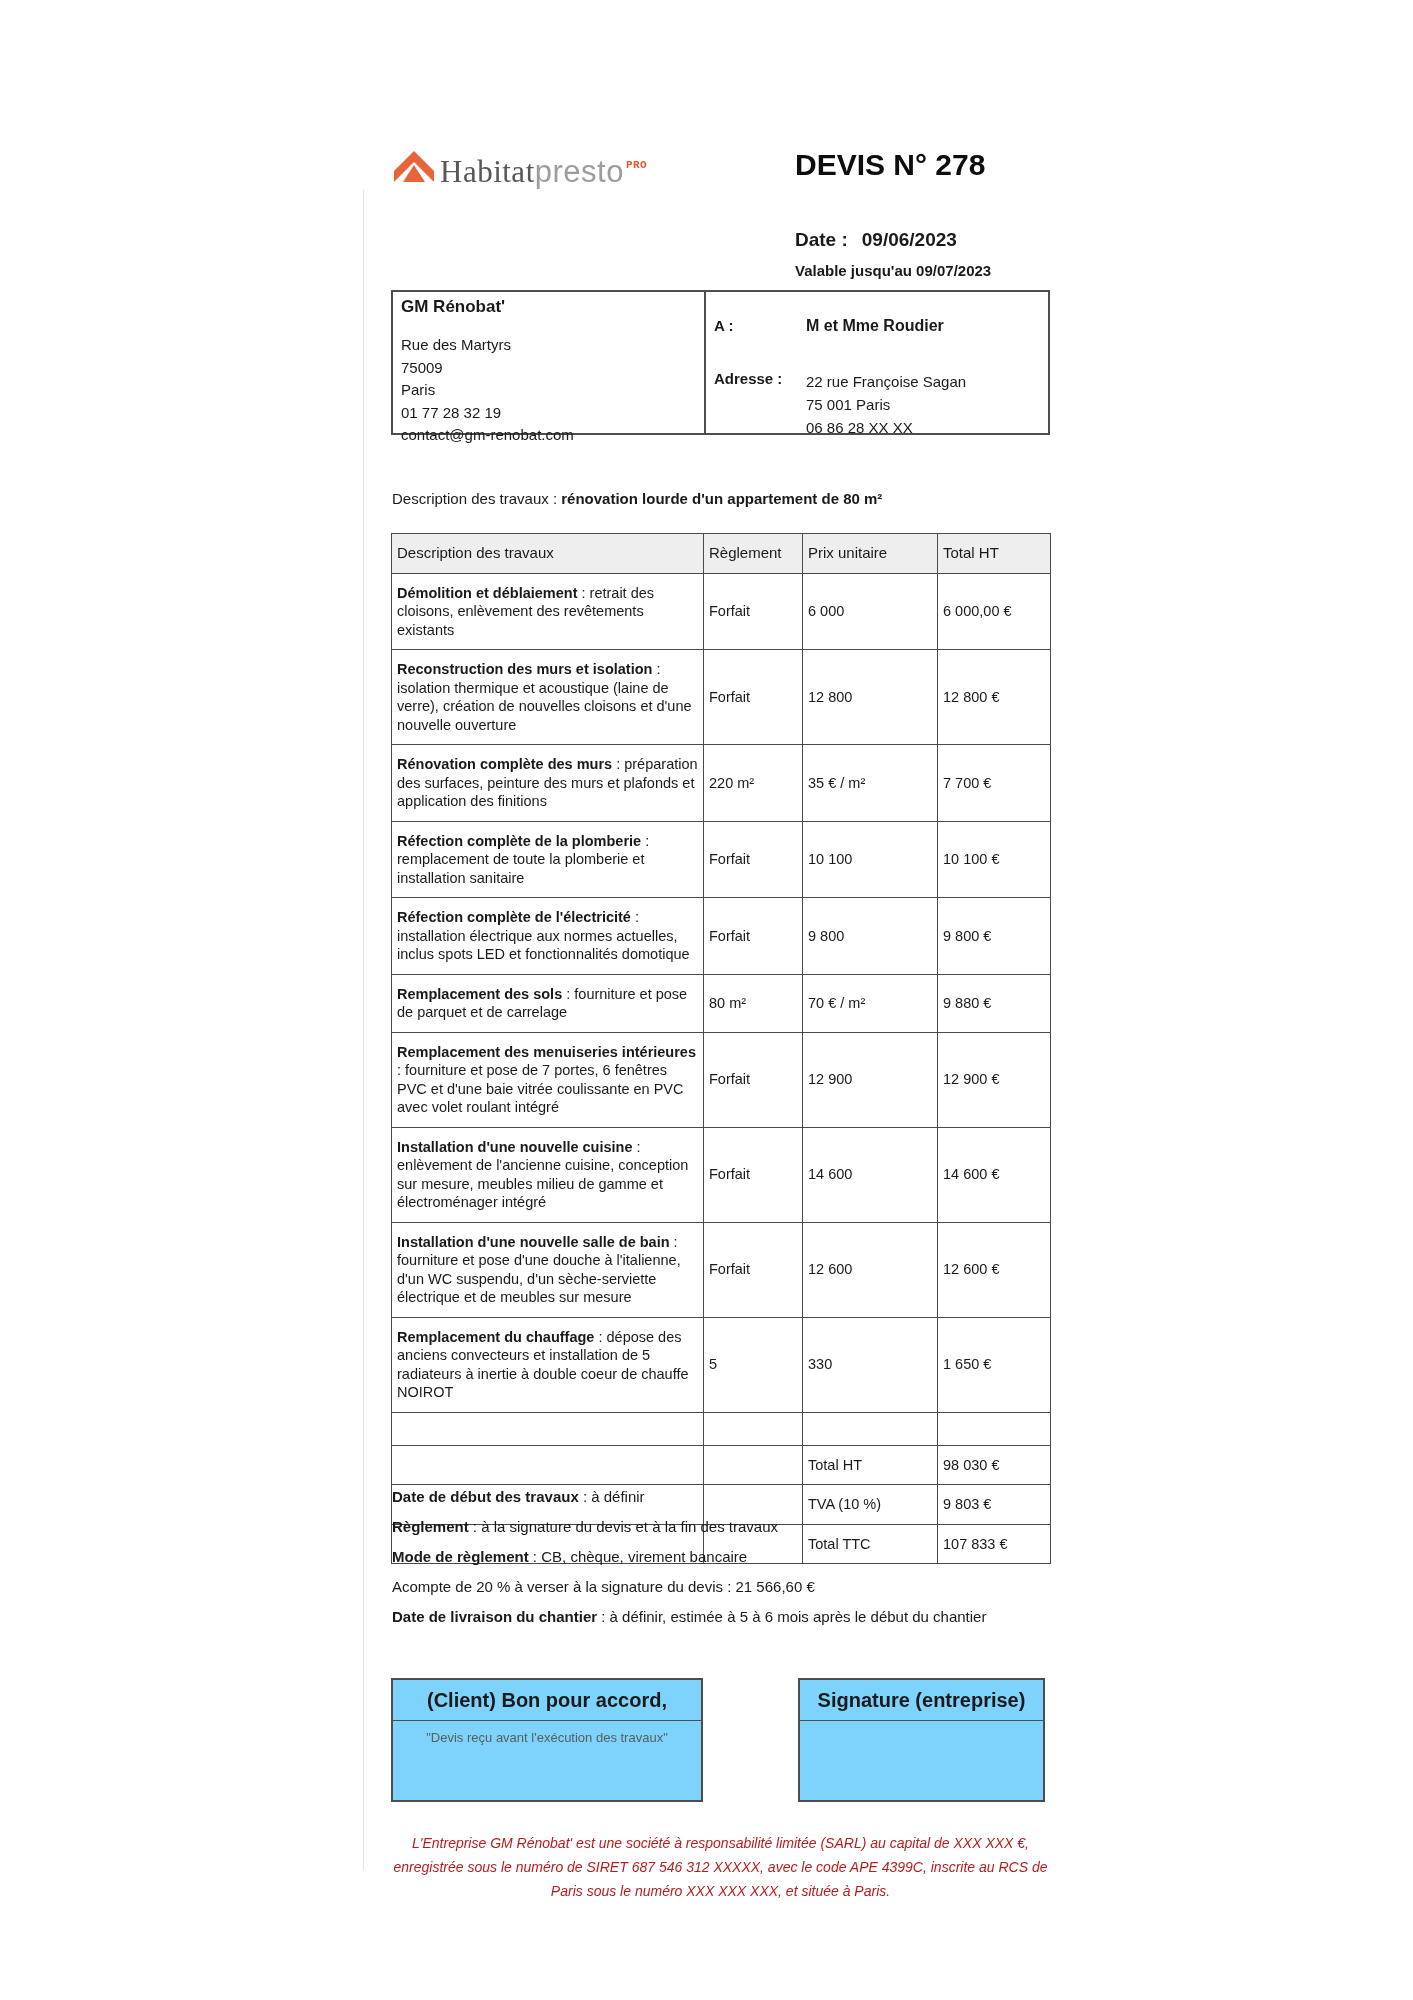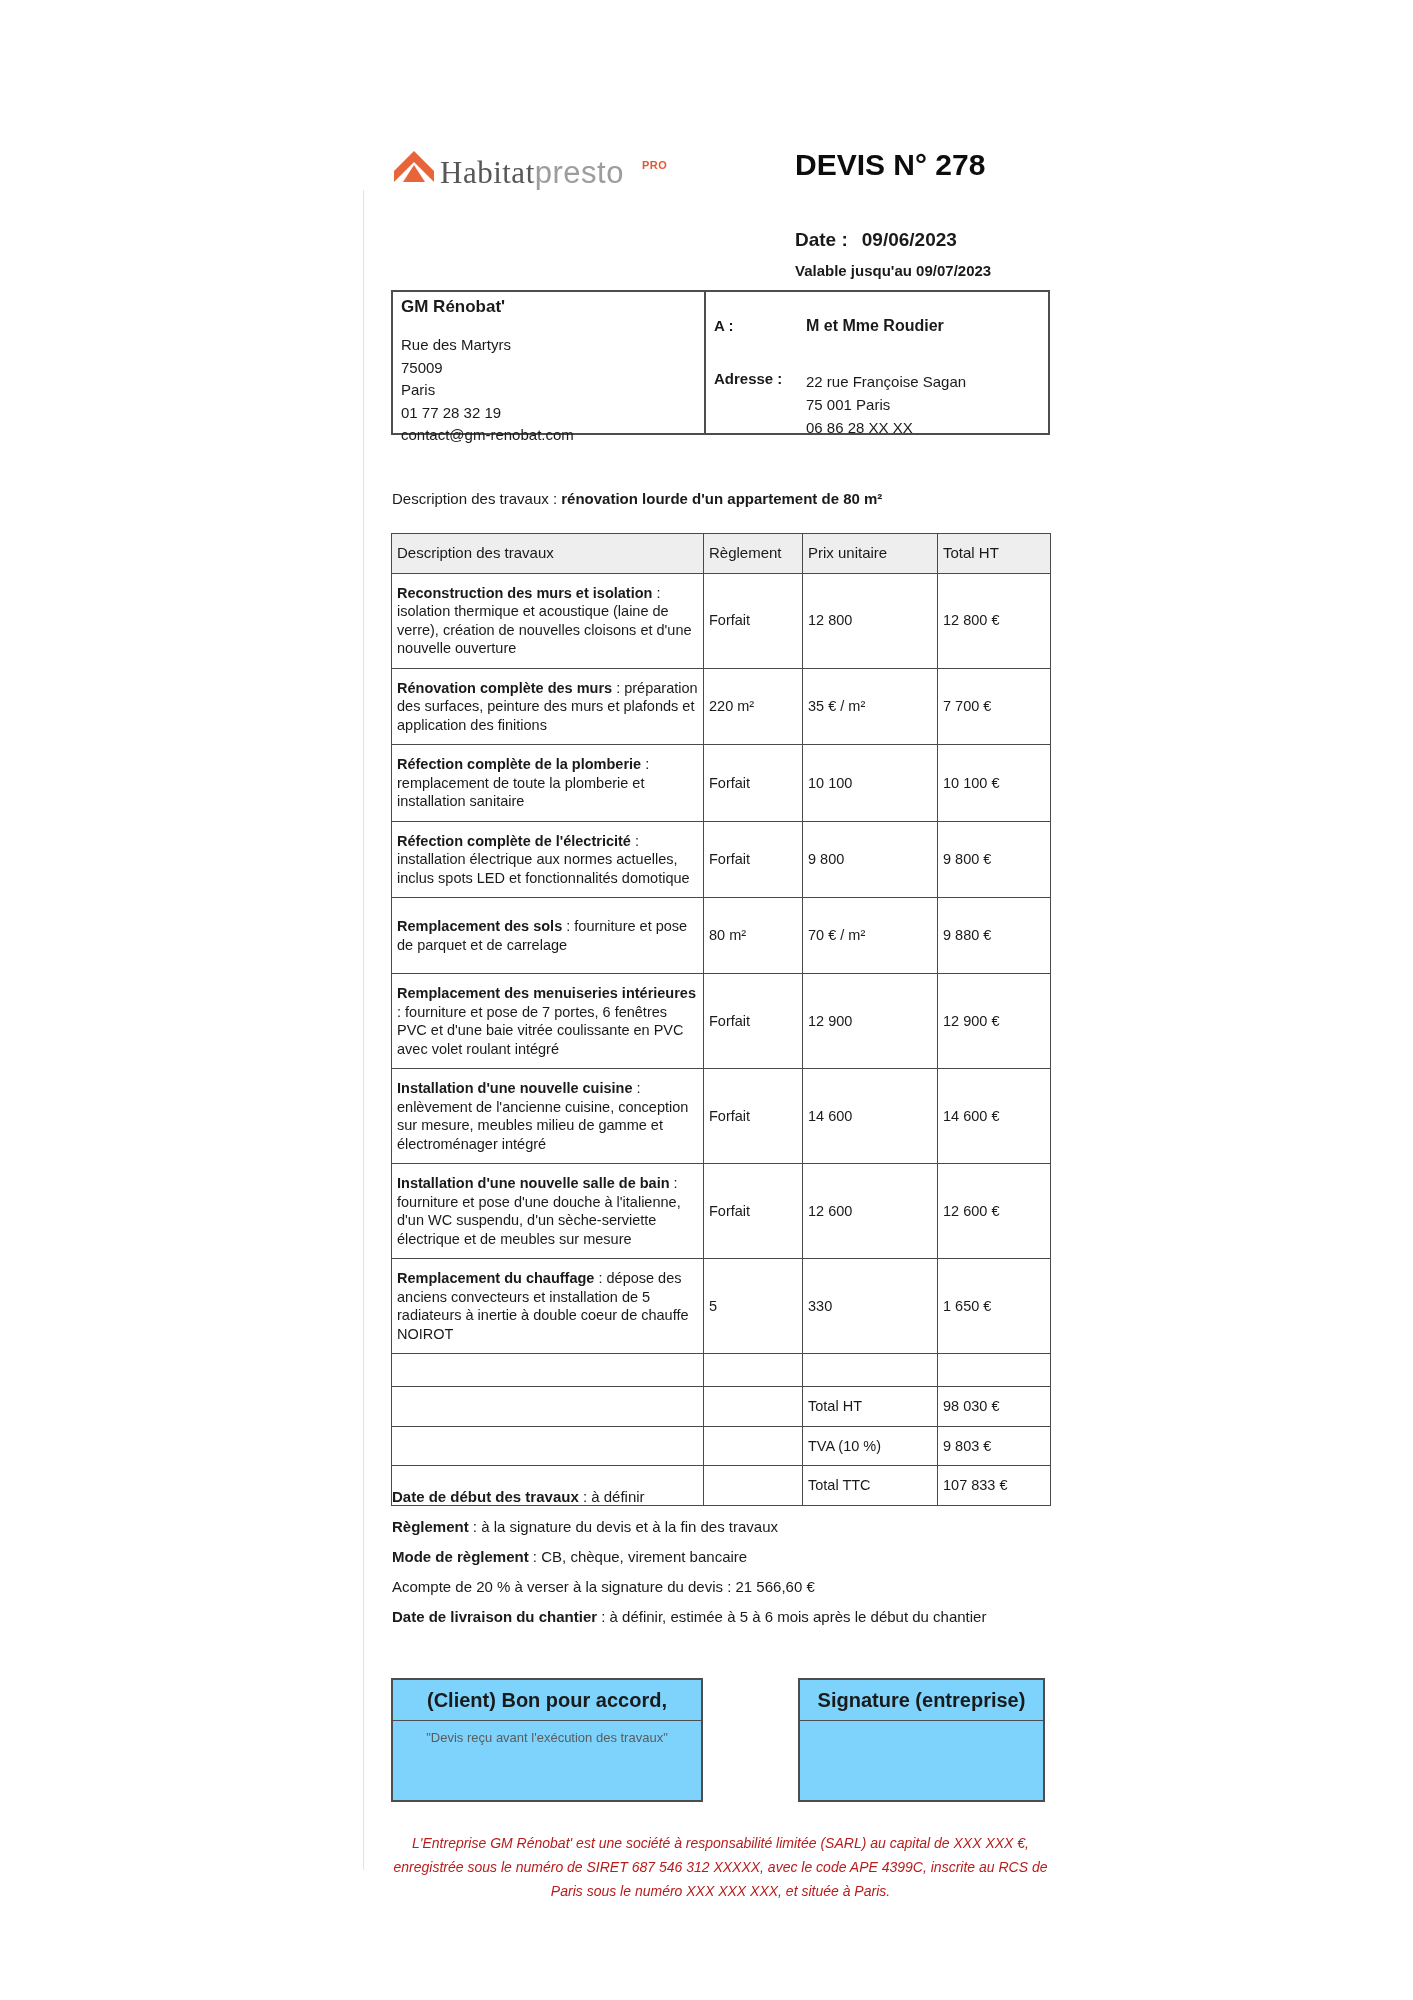--- a/index.html
+++ b/index.html
@@ -17,21 +17,21 @@
     position: absolute; left: 363px; top: 190px;
     width: 1px; height: 1680px; background: #e2e2e2;
   }
 
   
   .logo { position: absolute; left: 394px; top: 146px; display: flex; align-items: flex-start; }
   .logo svg { width: 40px; height: 34px; margin-top: 4px; }
   .logo-text { font-size: 31px; letter-spacing: 0.5px; margin-left: 6px; line-height: 38px; }
   .logo-habitat { color: #57575a; font-family: Liberation Serif, serif; }
   .logo-presto { color: #9d9d9e; }
-  .logo-pro { font-size: 11px; font-weight: bold; color: #e2572f; vertical-align: 14px; margin-left: 18px; letter-spacing: 0.5px; }
+  .logo-pro { font-size: 11px; font-weight: bold; color: #e2572f; vertical-align: 14px; margin-left: 2px; letter-spacing: 0.5px; font-family: Liberation Mono, monospace; }
 
   .doc-title { position: absolute; left: 795px; top: 148px; font-size: 30px; font-weight: bold; color: #0d0d0d; }
   .date-line { position: absolute; left: 795px; top: 229px; font-size: 19px; font-weight: bold; }
   .date-line .date-value { margin-left: 14px; }
   .valid-line { position: absolute; left: 795px; top: 262px; font-size: 15px; font-weight: bold; }
 
   
   .info-box {
     position: absolute; left: 391px; top: 290px; width: 659px; height: 145px;
     border: 2px solid #4d4d4d; display: flex;
@@ -156,20 +156,26 @@
   <thead>
     <tr>
       <th>Description des travaux</th>
       <th>Règlement</th>
       <th>Prix unitaire</th>
       <th>Total HT</th>
     </tr>
   </thead>
   <tbody id="items">
 
+      <tr>
+        <td><span class="b">Démolition et déblaiement</span><span> : retrait des cloisons, enlèvement des revêtements existants</span></td>
+        <td>Forfait</td>
+        <td>6 000</td>
+        <td>6 000,00 €</td>
+      </tr>
 
       <tr>
         <td><span class="b">Reconstruction des murs et isolation</span><span> : isolation thermique et acoustique (laine de verre), création de nouvelles cloisons et d'une nouvelle ouverture</span></td>
         <td>Forfait</td>
         <td>12 800</td>
         <td>12 800 €</td>
       </tr>
 
       <tr>
         <td><span class="b">Rénovation complète des murs</span><span> : préparation des surfaces, peinture des murs et plafonds et application des finitions</span></td>

